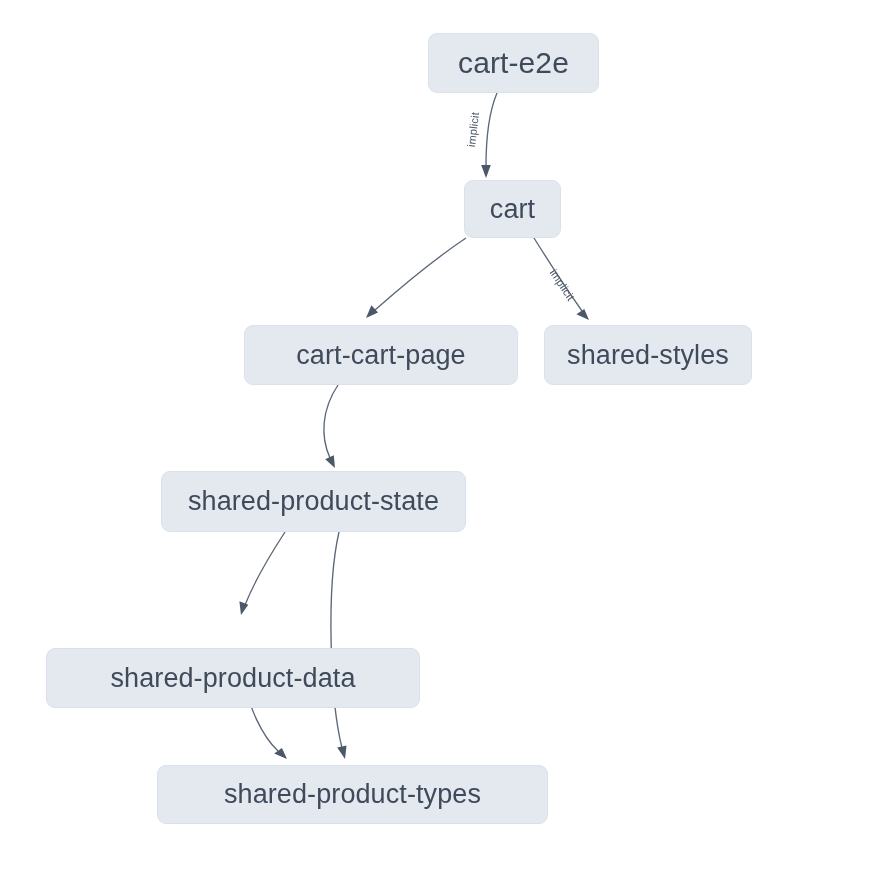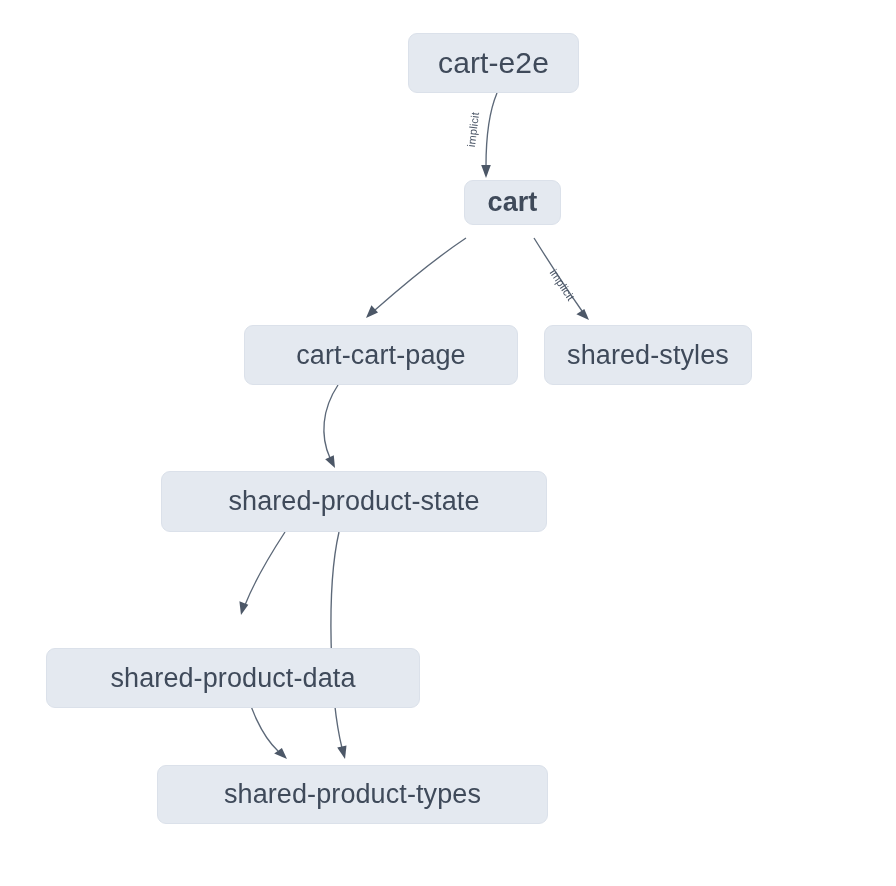--- a/index.html
+++ b/index.html
@@ -93,33 +93,33 @@
         <path class="edge-path" d="M 339 532 C 326 588, 330 700, 342 748"></path>
         <path class="edge-arrow" d="M 345 759 L 337.2 747.6 L 346.5 745.4 Z"></path>
       </g>
       <g>
         <path class="edge-path" d="M 244 678 C 248 706, 262 736, 278 751"></path>
         <path class="edge-arrow" d="M 287 759 L 274.2 753.6 L 281.9 747.9 Z"></path>
       </g>
     </svg>
 
   <div id="node-layer">
-      <div class="node" style="left: 408px; top: 33px; width: 171px; height: 60px; font-size: 30px;">
+      <div class="node" style="left: 428px; top: 33px; width: 171px; height: 60px; font-size: 30px;">
         <span class="node-label">cart-e2e</span>
       </div>
-      <div class="node" style="left: 464px; top: 180px; width: 97px; height: 45px; font-size: 27px; font-weight: bold;">
+      <div class="node" style="left: 464px; top: 180px; width: 97px; height: 58px; font-size: 27px;">
         <span class="node-label">cart</span>
       </div>
       <div class="node" style="left: 216px; top: 325px; width: 274px; height: 60px; font-size: 27px; margin-left: 28px;">
         <span class="node-label">cart-cart-page</span>
       </div>
       <div class="node" style="left: 544px; top: 325px; width: 208px; height: 60px; font-size: 27px;">
         <span class="node-label">shared-styles</span>
       </div>
-      <div class="node" style="left: 161px; top: 471px; width: 386px; height: 61px; font-size: 27px;">
+      <div class="node" style="left: 161px; top: 471px; width: 305px; height: 61px; font-size: 27px;">
         <span class="node-label">shared-product-state</span>
       </div>
       <div class="node" style="left: 46px; top: 648px; width: 374px; height: 60px; font-size: 27px;">
         <span class="node-label">shared-product-data</span>
       </div>
       <div class="node" style="left: 157px; top: 765px; width: 391px; height: 59px; font-size: 27px;">
         <span class="node-label">shared-product-types</span>
       </div>
     </div>
 

